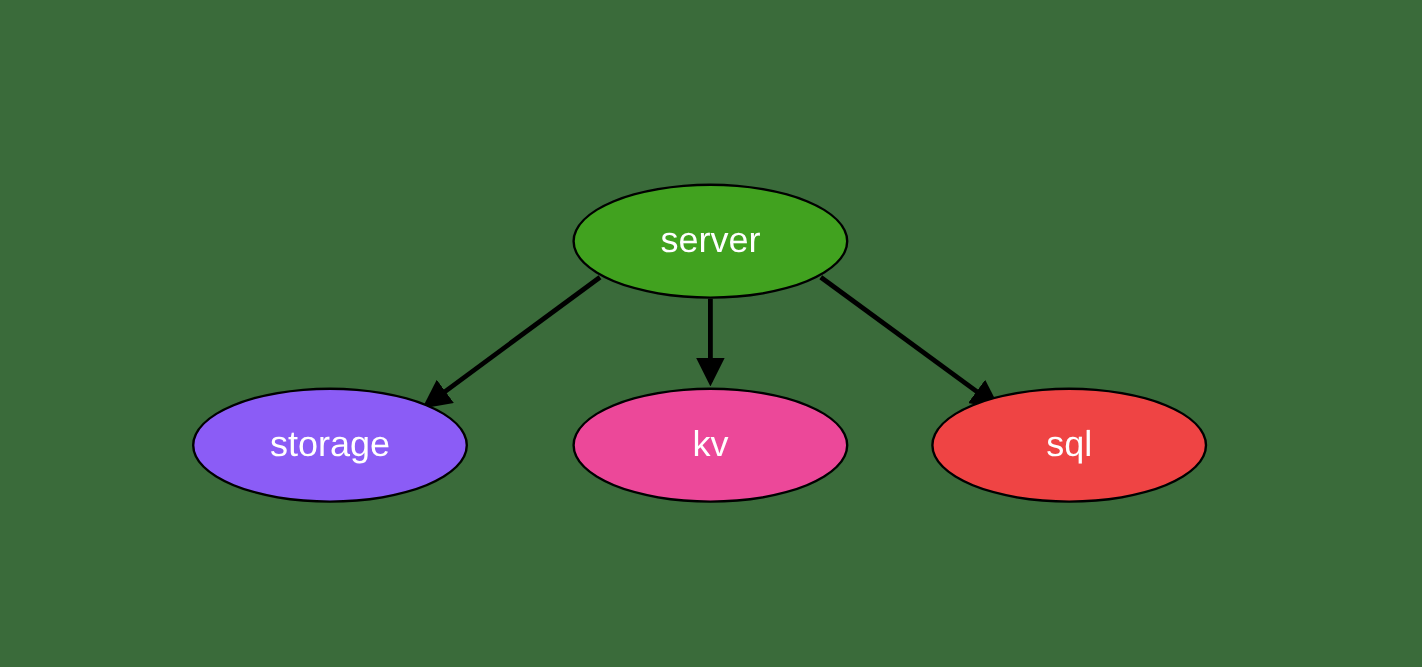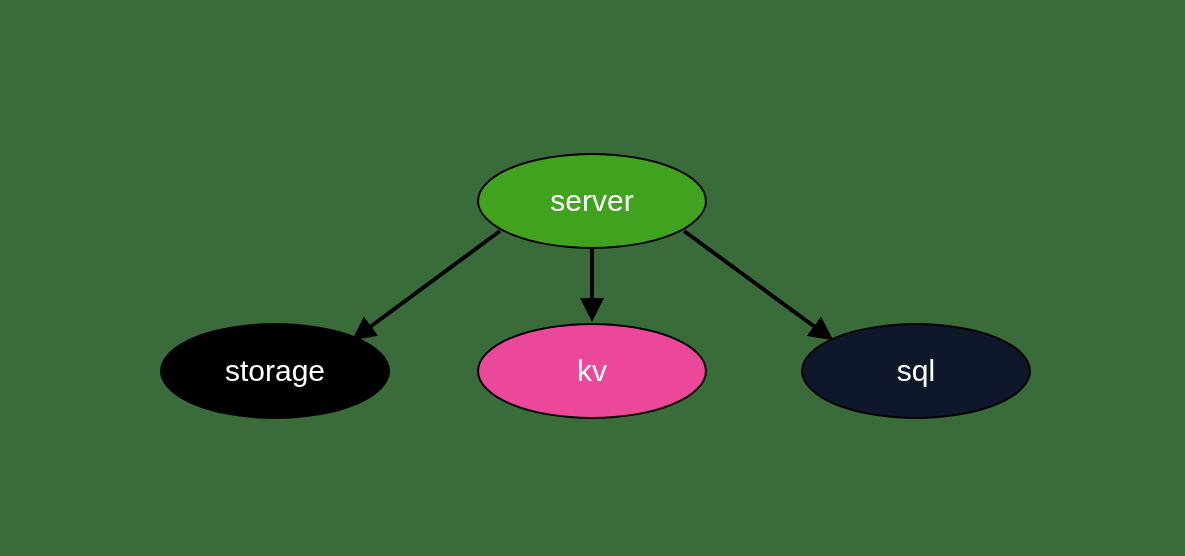--- a/index.html
+++ b/index.html
@@ -52,25 +52,25 @@
     </defs>
     <line x1="500" y1="231" x2="355" y2="338" stroke="#000" stroke-width="4" marker-end="url(#arrowhead)"></line>
     <line x1="592" y1="249" x2="592" y2="318" stroke="#000" stroke-width="4" marker-end="url(#arrowhead)"></line>
     <line x1="684" y1="231" x2="830" y2="338" stroke="#000" stroke-width="4" marker-end="url(#arrowhead)"></line>
   </svg>
 
   <div class="node" style="left:477px; top:153px; width:230px; height:96px; background:#41a21f;text-align:center;">
     <span class="node-label">server</span>
   </div>
 
-  <div class="node" style="left:160px; top:323px; width:230px; height:96px; background:#000000;">
+  <div class="node" style="left:160px; top:323px; width:230px; height:96px; background:#8b5cf6;">
     <span class="node-label">storage</span>
   </div>
 
   <div class="node" style="left:477px; top:323px; width:230px; height:96px; background:#ec4899;">
     <span class="node-label">kv</span>
   </div>
 
-  <div class="node" style="left:801px; top:323px; width:230px; height:96px; background:#0f172a;">
+  <div class="node" style="left:776px; top:323px; width:230px; height:96px; background:#ef4444;">
     <span class="node-label">sql</span>
   </div>
 
 </div>
 
 </body></html>

